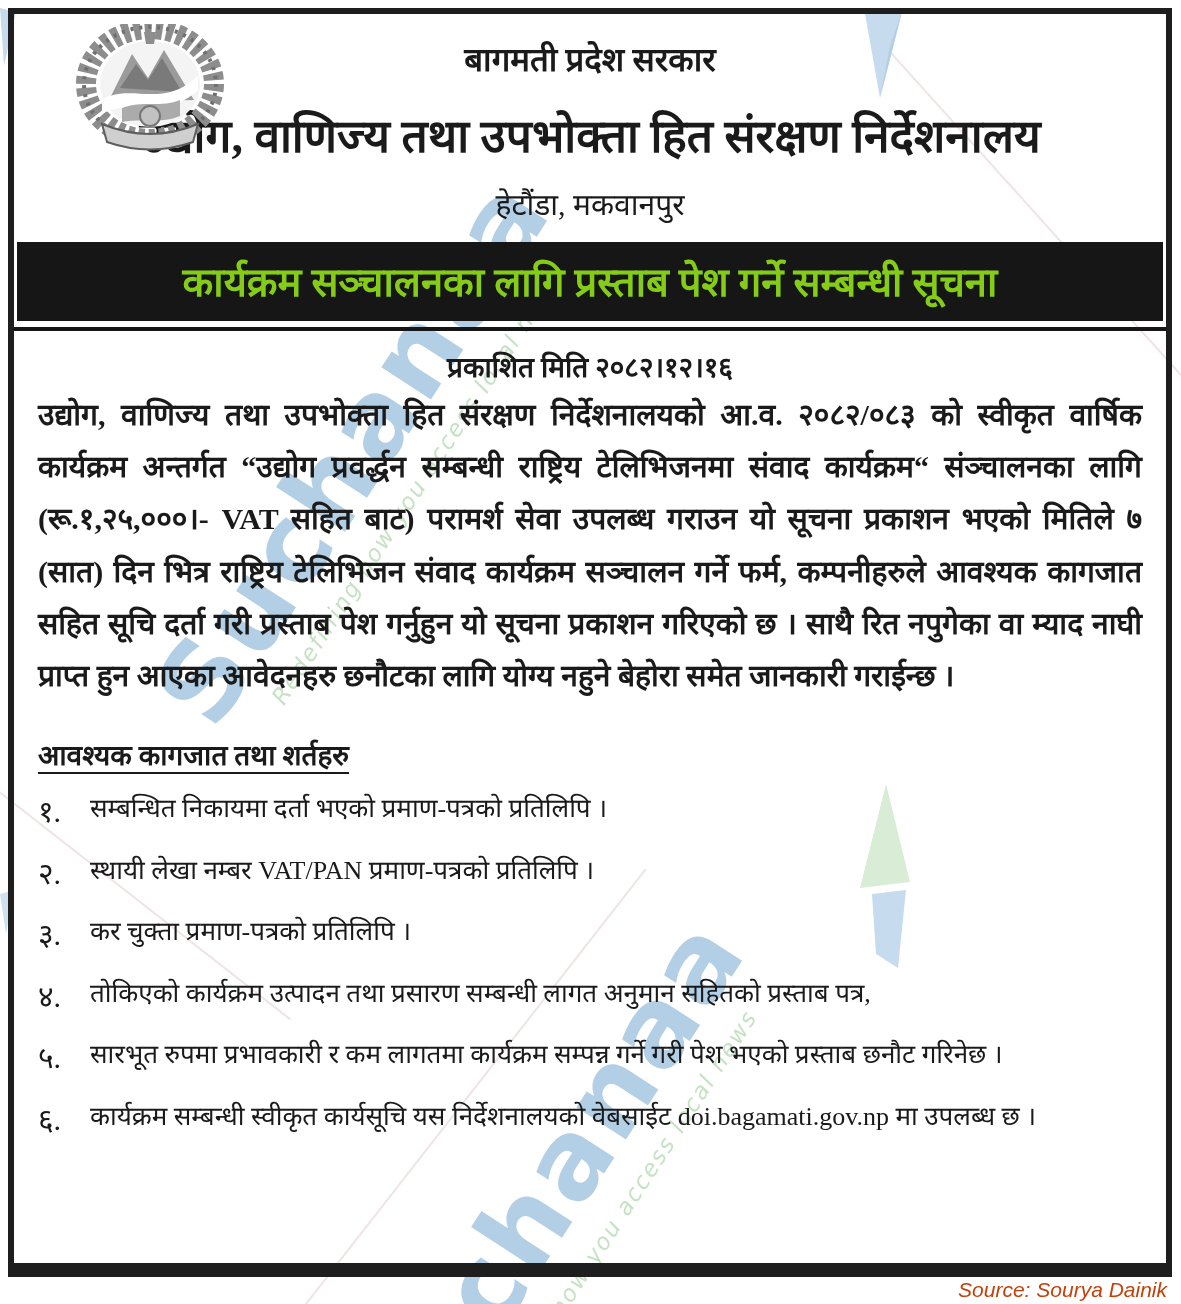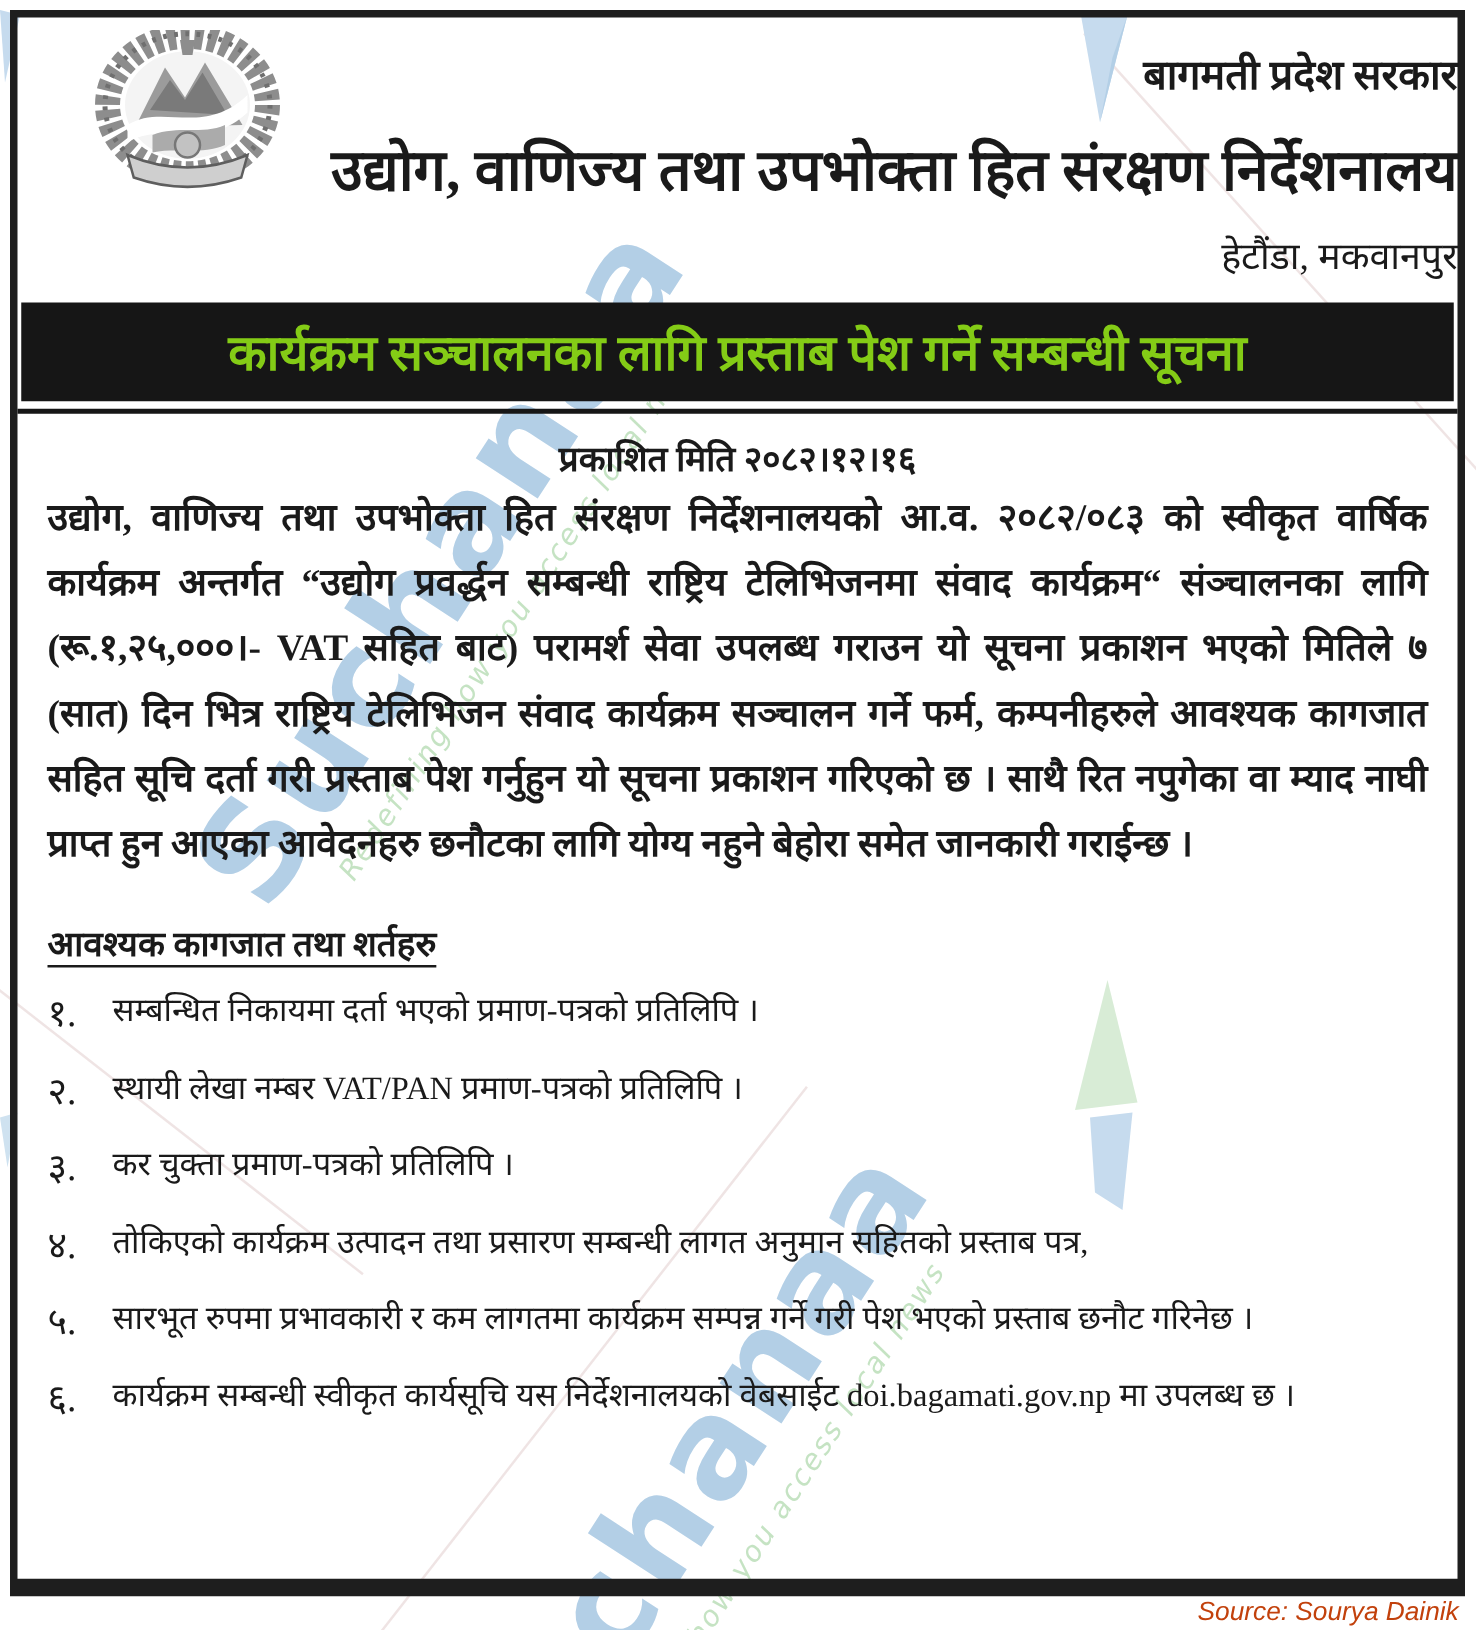--- a/index.html
+++ b/index.html
@@ -37,21 +37,21 @@
   .fl-3{left:-40px;top:760px;width:420px;transform:rotate(38deg);}
   .kite{position:absolute;}
   
   .frame{
     position:absolute;left:8px;top:8px;right:9px;bottom:27px;
     border:6px solid #1e1e1e;border-bottom-width:14px;
     z-index:1;
   }
   .content{position:relative;width:100%;height:100%;}
   
-  .hdr{position:relative;text-align:right;padding-top:16px;}
+  .hdr{position:relative;text-align:center;padding-top:16px;}
   .emblem{position:absolute;left:48px;top:10px;width:176px;height:130px;}
   .hdr-line1{font-size:33px;font-weight:bold;margin:6px 0 0 0;}
   .hdr-line2{font-size:40px;font-weight:bold;margin:20px 0 0 0;}
   .hdr-line3{font-size:46px;font-weight:bold;margin:22px 0 0 0;}
   .hdr-line4{font-size:30px;font-weight:normal;margin:18px 0 18px 0;}
   
   .banner{
     margin:0 3px;
     background:#161616;color:#84cc16;
     text-align:center;

